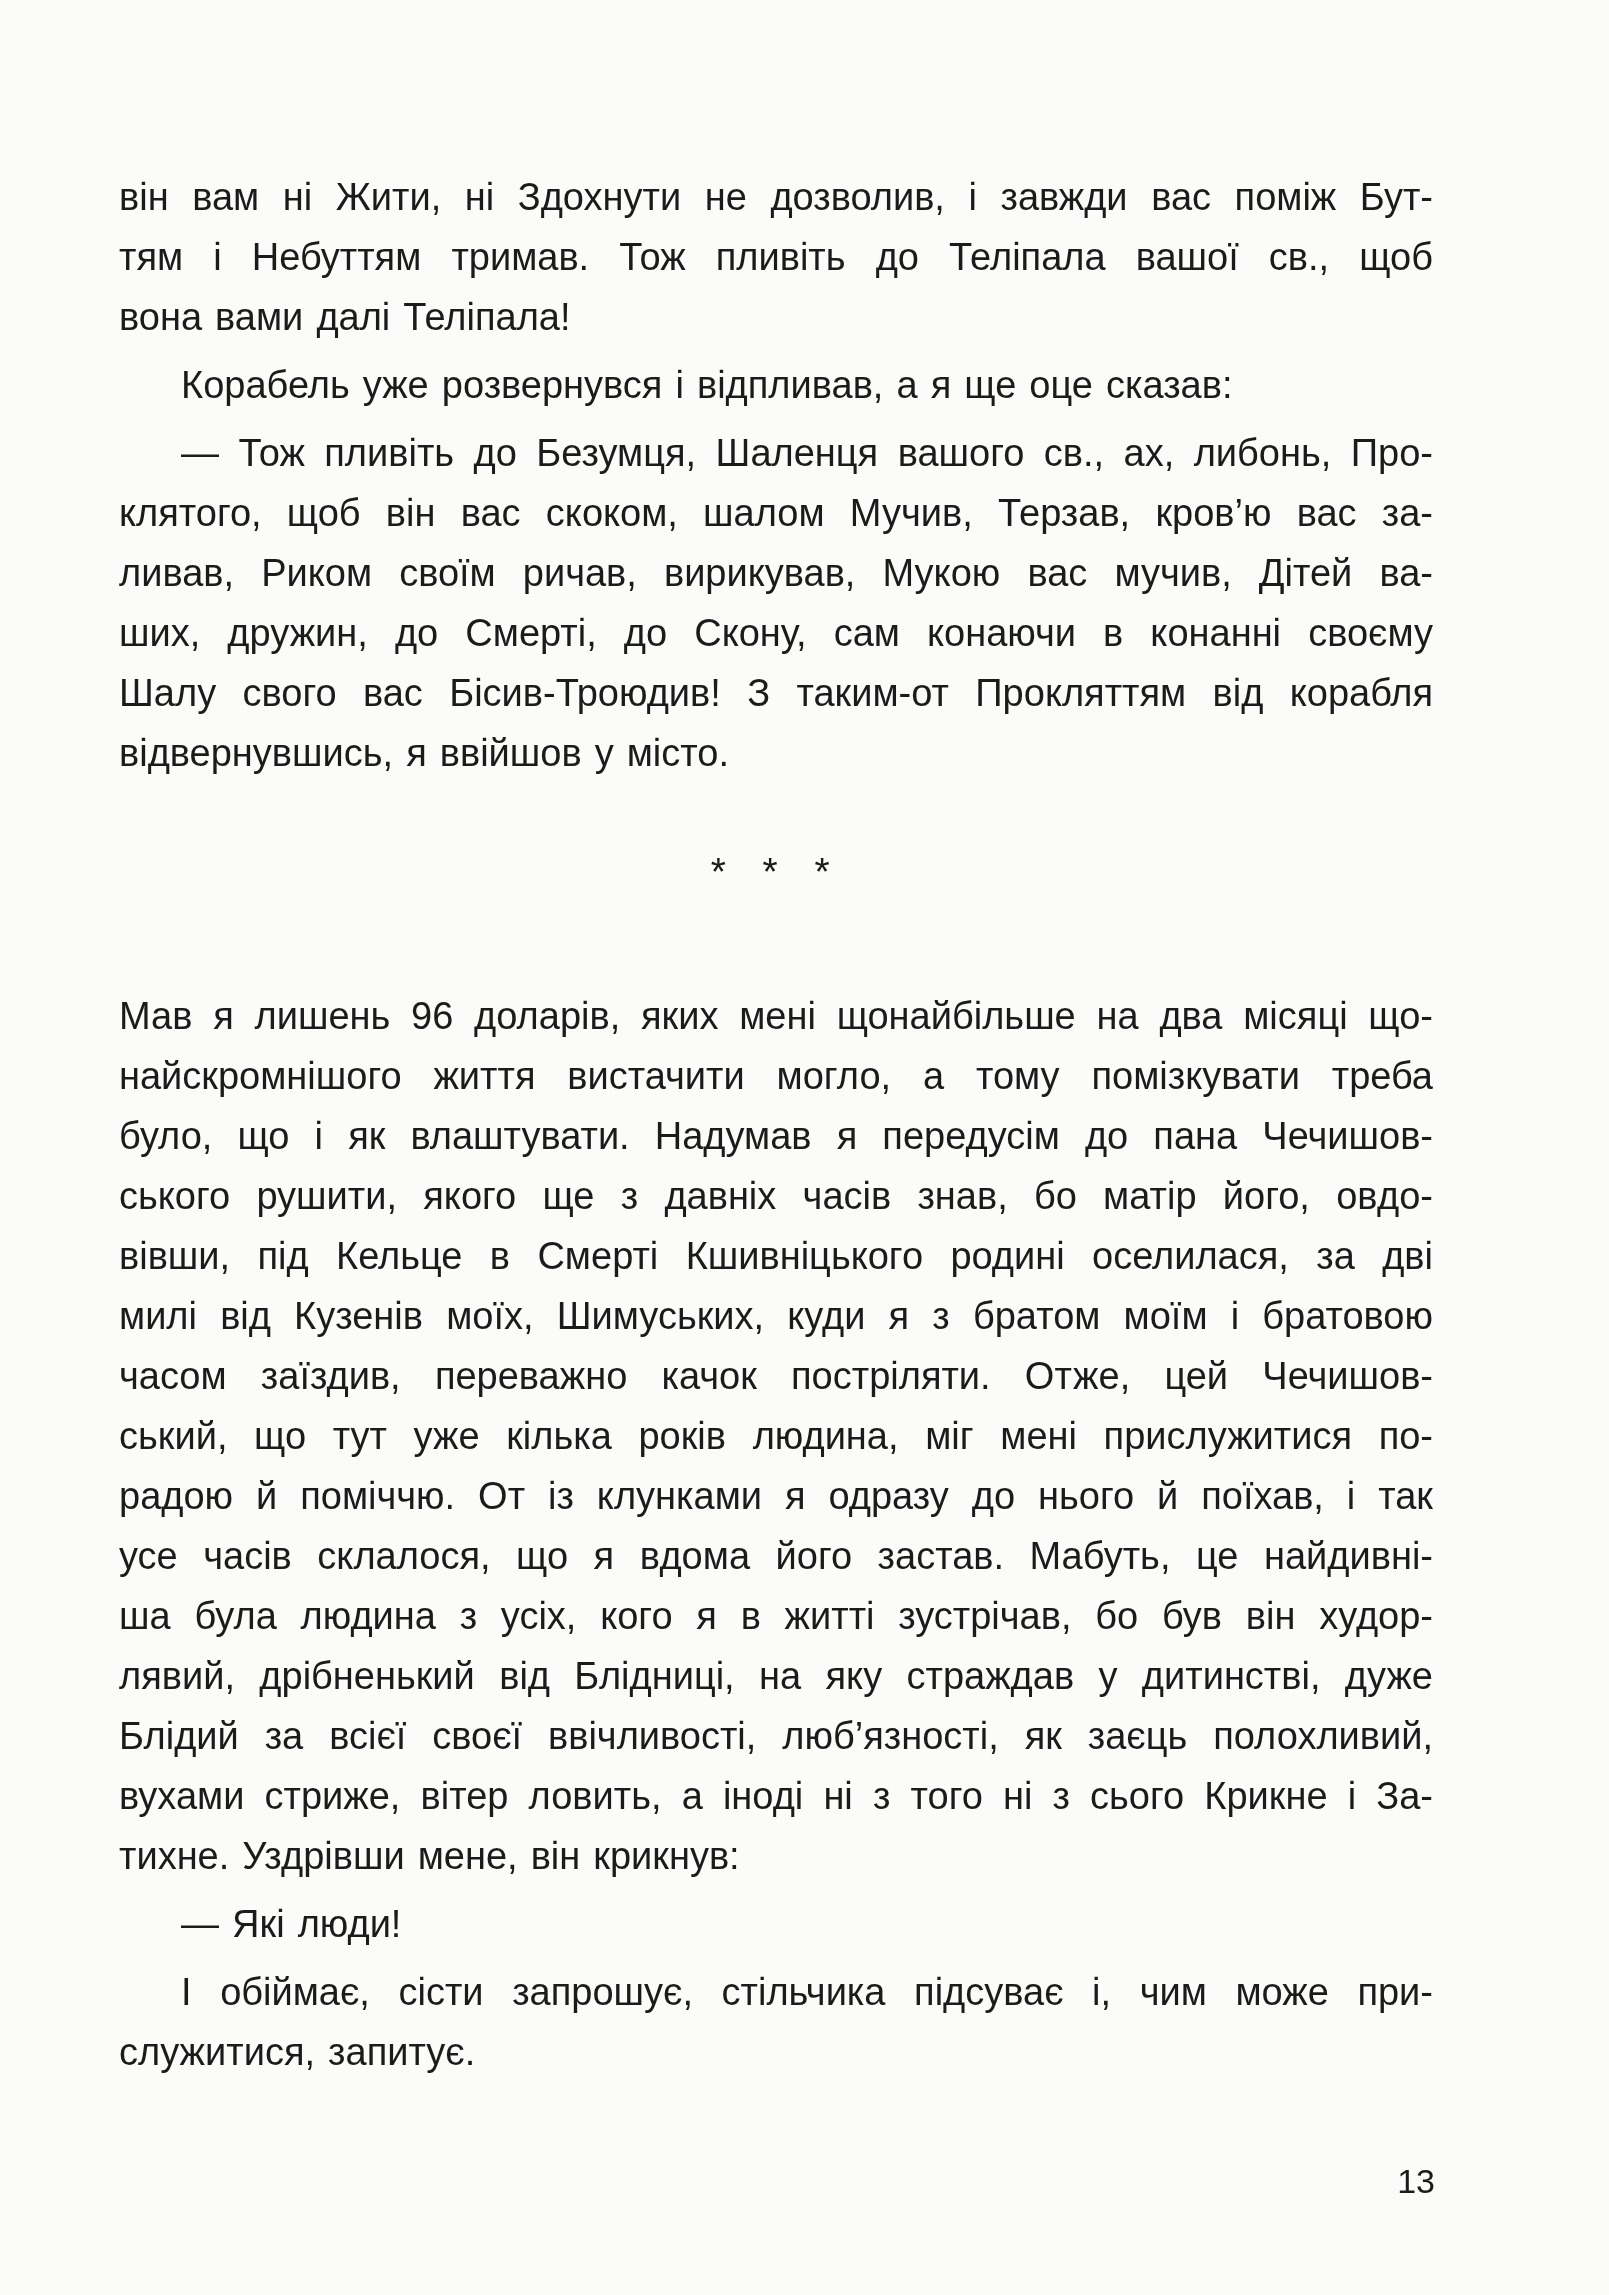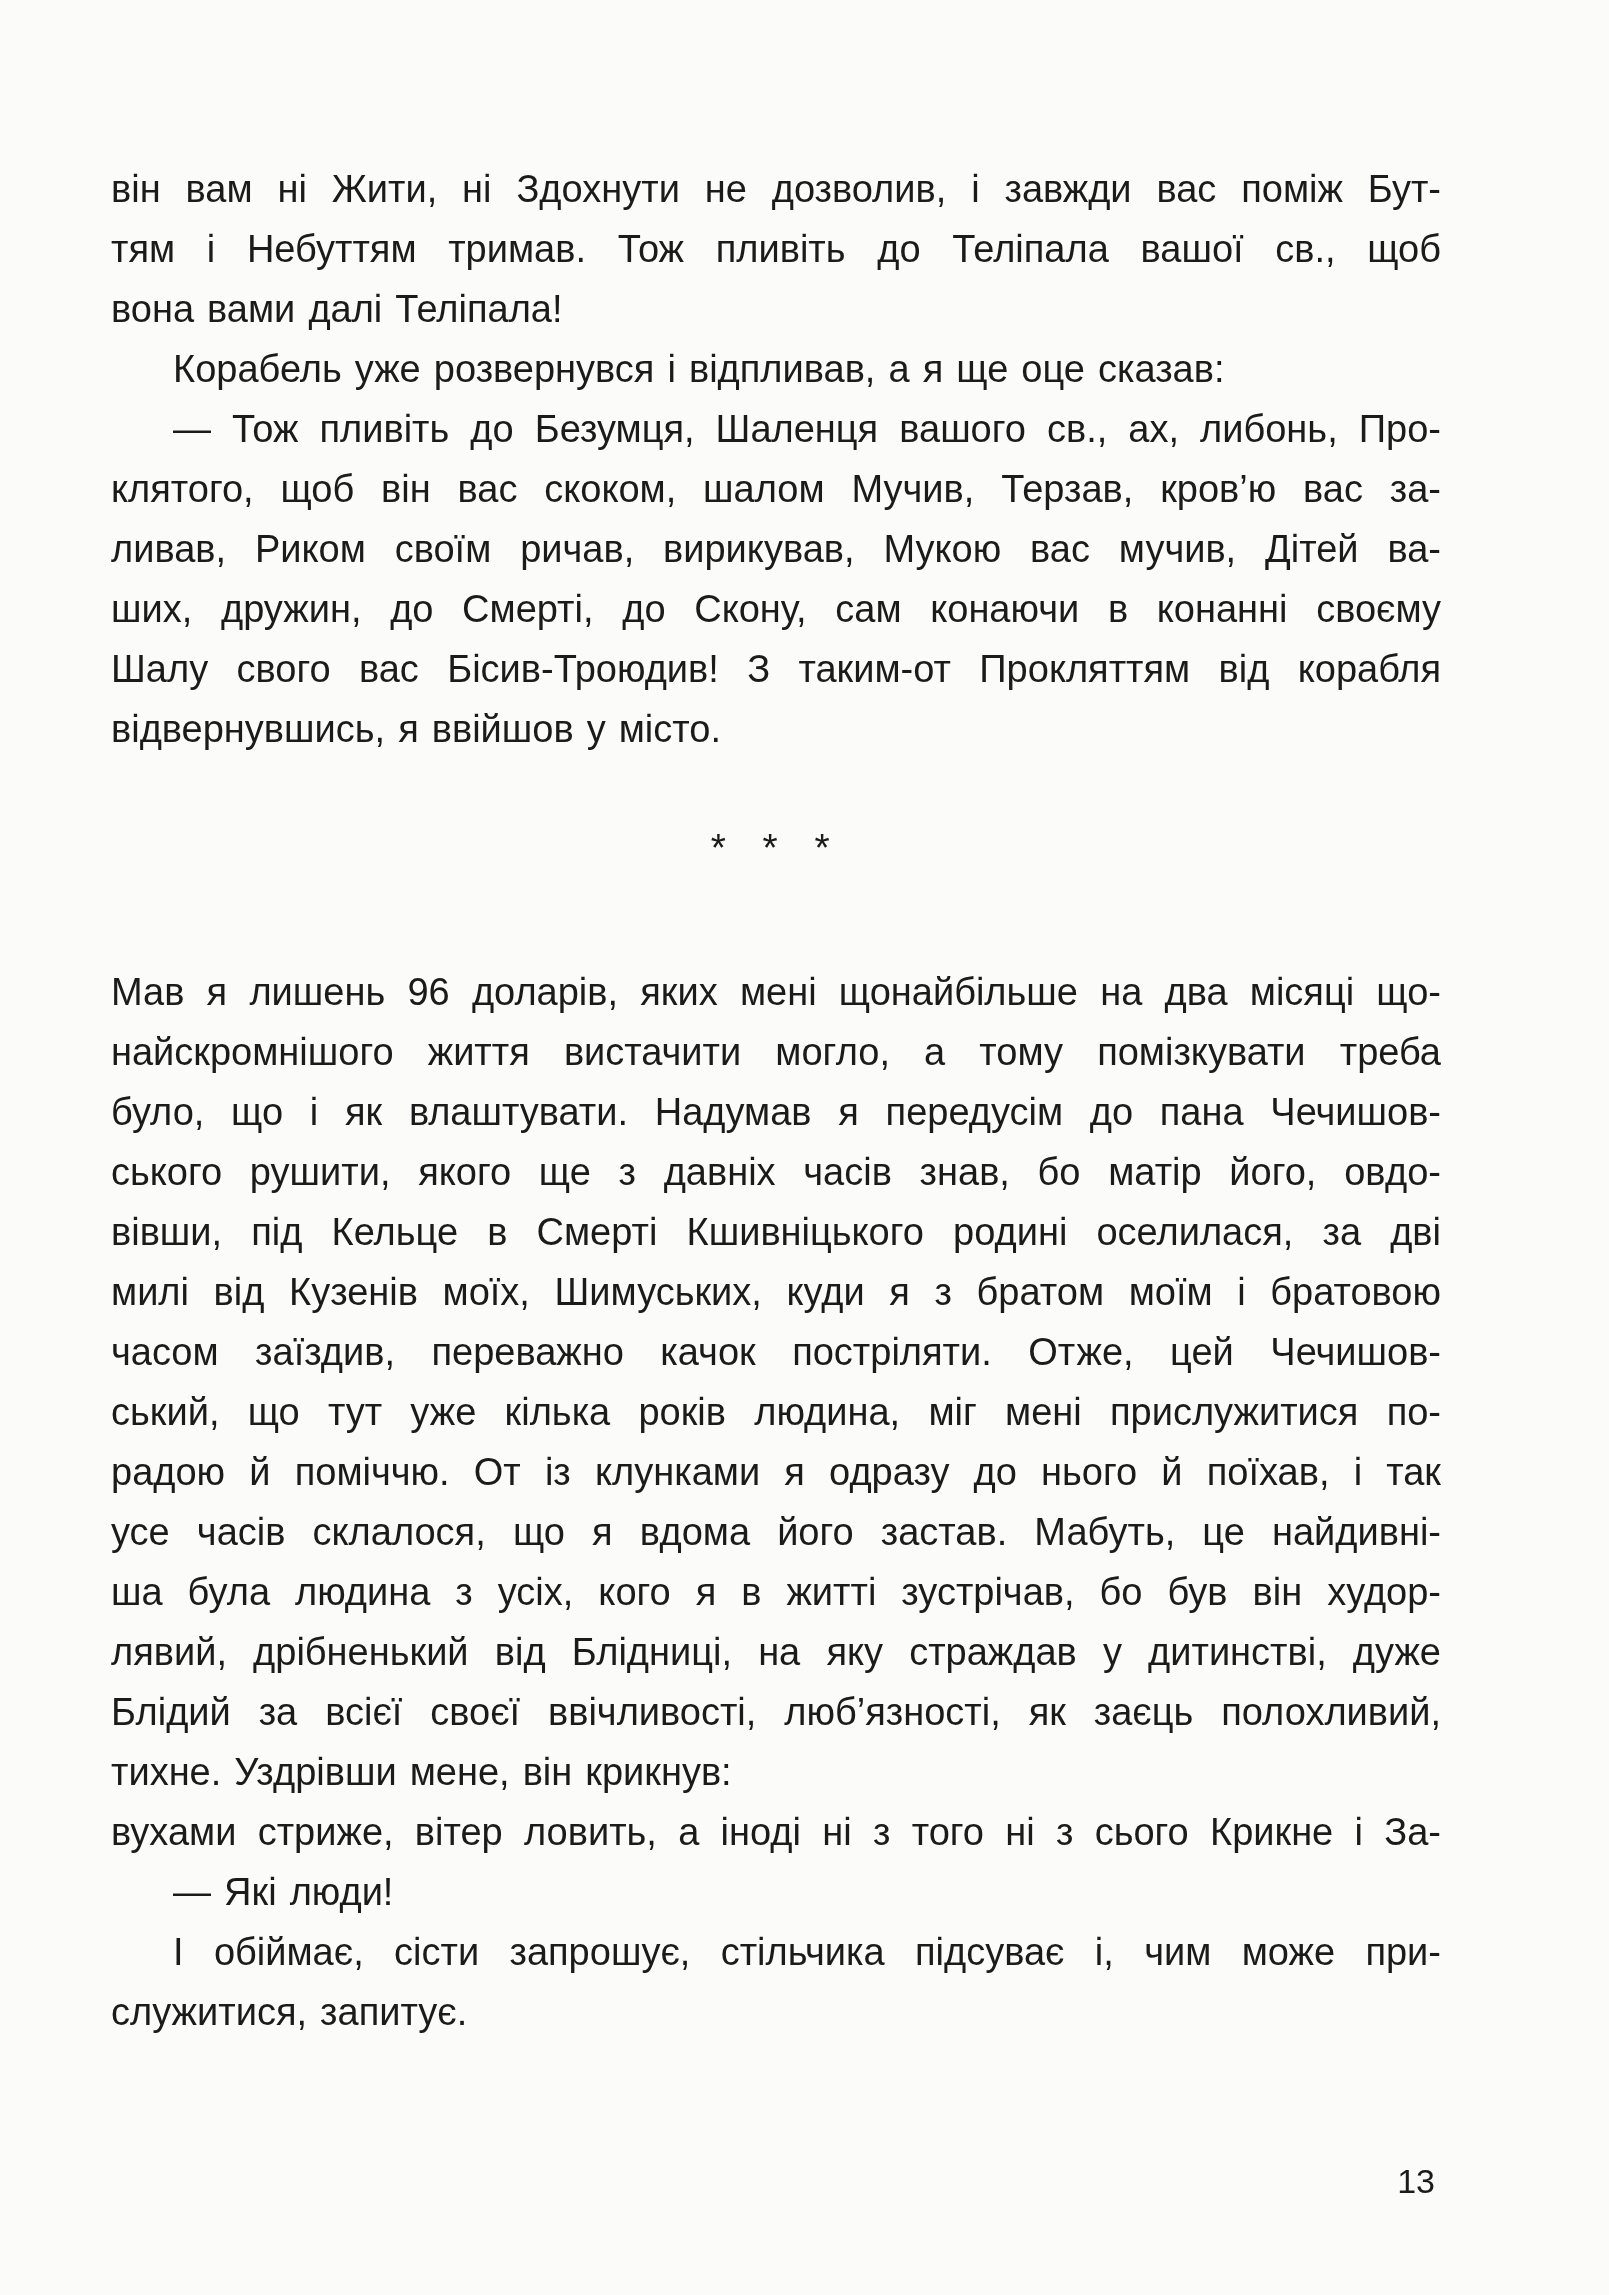--- a/index.html
+++ b/index.html
@@ -17,21 +17,21 @@
   }
   .text-block {
     position: absolute;
     left: 111px;
     top: 159px;
     width: 1330px;
     font-size: 38px;
     line-height: 60px;
     word-spacing: 2.5px;
   }
-  .para { margin: 0; }
+  .para { margin: 8px; }
   .line {
     text-align: justify;
     text-align-last: justify;
   }
   .line.last {
     text-align: left;
     text-align-last: left;
   }
   .para.indent .line:first-child {
     text-indent: 62px;
@@ -87,22 +87,22 @@
     <div class="line">ського рушити, якого ще з давніх часів знав, бо матір його, овдо-</div>
     <div class="line">вівши, під Кельце в Смерті Кшивніцького родині оселилася, за дві</div>
     <div class="line">милі від Кузенів моїх, Шимуських, куди я з братом моїм і братовою</div>
     <div class="line">часом заїздив, переважно качок постріляти. Отже, цей Чечишов-</div>
     <div class="line">ський, що тут уже кілька років людина, міг мені прислужитися по-</div>
     <div class="line">радою й поміччю. От із клунками я одразу до нього й поїхав, і так</div>
     <div class="line">усе часів склалося, що я вдома його застав. Мабуть, це найдивні-</div>
     <div class="line">ша була людина з усіх, кого я в житті зустрічав, бо був він худор-</div>
     <div class="line">лявий, дрібненький від Блідниці, на яку страждав у дитинстві, дуже</div>
     <div class="line">Блідий за всієї своєї ввічливості, люб’язності, як заєць полохливий,</div>
+    <div class="line">вухами стриже, вітер ловить, а іноді ні з того ні з сього Крикне і За-</div>
     <div class="line last">тихне. Уздрівши мене, він крикнув:</div>
-    <div class="line">вухами стриже, вітер ловить, а іноді ні з того ні з сього Крикне і За-</div>
   </div>
 
   <div class="para indent">
     <div class="line last">— Які люди!</div>
   </div>
 
   <div class="para indent">
     <div class="line">І обіймає, сісти запрошує, стільчика підсуває і, чим може при-</div>
     <div class="line last">служитися, запитує.</div>
   </div>

